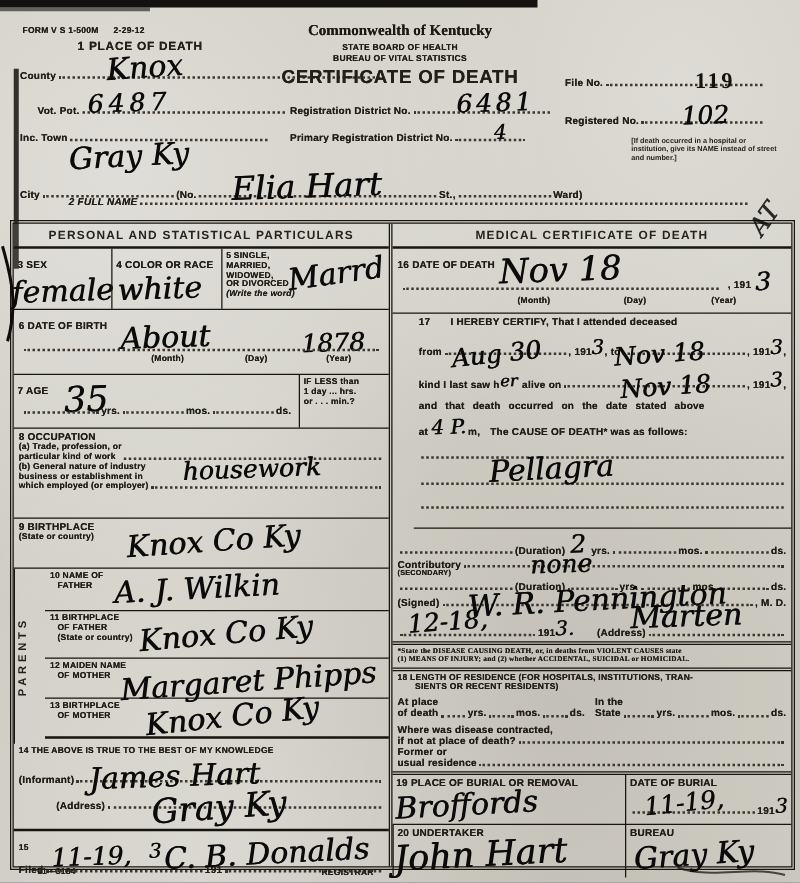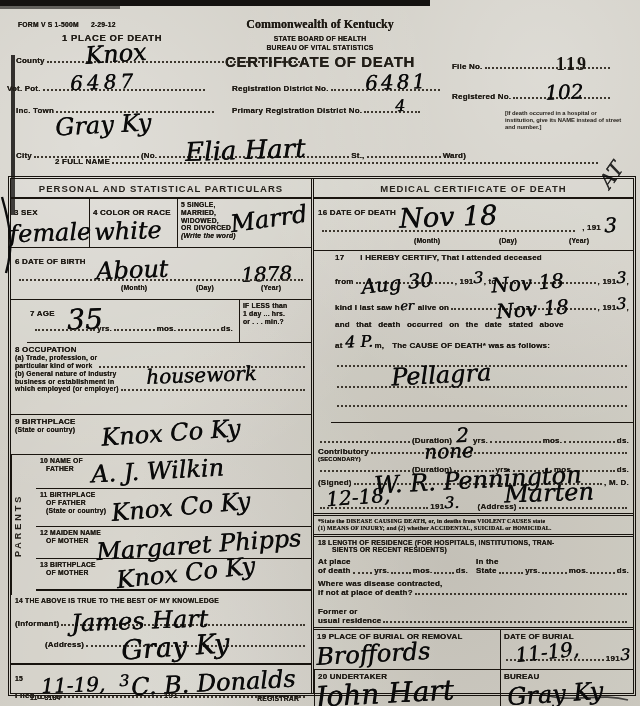--- a/index.html
+++ b/index.html
@@ -84,21 +84,21 @@
   <div class="abs serif" style="left:556px;top:54px;font-weight:bold;font-size:18px;letter-spacing:2px;color:#16130e;">119</div>
 
   <div class="abs fline" style="left:452px;top:92px;width:160px;">
     <span class="pl">Registered No.</span>
     <span class="dots"></span>
   </div>
   <div class="abs hw hw-lg" style="left:545px;top:82px;">102</div>
 
   <div class="abs small-note" style="left:505px;top:110px;width:118px;">[If death occurred in a hospital or institution, give its NAME instead of street and number.]</div>
 
-  <div class="abs fline" style="left:7px;top:84px;width:200px;">
+  <div class="abs fline" style="left:30px;top:84px;width:200px;">
     <span class="pl">Vot. Pot.</span>
     <span class="dots"></span>
   </div>
   <div class="abs hw hw-lg" style="left:70px;top:72px;letter-spacing:4px;">6487</div>
   <div class="abs fline" style="left:232px;top:84px;width:210px;">
     <span class="pl">Registration District No.</span>
     <span class="dots"></span>
   </div>
   <div class="abs hw hw-lg" style="left:365px;top:72px;letter-spacing:3px;">6481</div>
 
@@ -116,21 +116,21 @@
     <span class="pl">City</span>
     <span class="dots" style="min-width:105px;"></span>
     <span class="pl">(No.</span>
     <span class="dots" style="min-width:190px;"></span>
     <span class="pl">St.,</span>
     <span class="dots" style="min-width:45px;"></span>
     <span class="pl">Ward)</span>
   </div>
   <div class="abs hw hw-xl" style="left:55px;top:113px;transform:rotate(-3deg);">Gray Ky</div>
 
-  <div class="abs fline" style="left:55px;top:157px;width:545px;">
+  <div class="abs fline" style="left:55px;top:157px;width:545px;font-style:italic;">
     <span class="pl">2 FULL NAME</span>
     <span class="dots"></span>
   </div>
   <div class="abs hw hw-xl" style="left:185px;top:137px;font-size:26px;transform:rotate(-2deg);">Elia Hart</div>
 
   <div class="main-box">
 
     <div class="col col-left">
       <div class="sec-title">PERSONAL AND STATISTICAL PARTICULARS</div>
 
@@ -158,21 +158,21 @@
         <span class="hw hw-xl abs" style="left:85px;top:10px;">About</span>
         <span class="hw hw-lg abs" style="left:230px;top:16px;">1878</span>
         <div class="fline abs" style="left:6px;right:6px;top:30px;">
           <span class="dots"></span>
         </div>
         <span class="pl pl-sm abs" style="left:110px;top:36px;">(Month)</span>
         <span class="pl pl-sm abs" style="left:185px;top:36px;">(Day)</span>
         <span class="pl pl-sm abs" style="left:250px;top:36px;">(Year)</span>
       </div>
 
-      <div class="cellrow" style="height:42px;margin-left:16px;">
+      <div class="cellrow" style="height:42px;">
         <div class="cell" style="flex:1;">
           <span class="pl">7 AGE</span>
           <span class="hw hw-xl abs" style="left:40px;top:6px;font-size:28px;">35</span>
           <div class="fline abs" style="left:6px;right:6px;top:24px;">
             <span class="dots" style="min-width:60px;"></span>
             <span class="pl">yrs.</span>
             <span class="dots"></span>
             <span class="pl">mos.</span>
             <span class="dots"></span>
             <span class="pl">ds.</span>
@@ -412,21 +412,21 @@
               <span class="dots"></span>
               <span class="pl">ds.</span>
             </div>
           </div>
         </div>
         <div class="pl" style="margin-top:3px;">Where was disease contracted,</div>
         <div class="fline">
           <span class="pl">if not at place of death?</span>
           <span class="dots"></span>
         </div>
-        <div class="pl" style="margin-top:10px;">Former or</div>
+        <div class="pl" style="margin-top:0;">Former or</div>
         <div class="fline">
           <span class="pl">usual residence</span>
           <span class="dots"></span>
         </div>
       </div>
 
       <div class="heavy-top" style="display:flex;flex-wrap:wrap;">
         <div class="cell" style="width:186px;height:40px;border-bottom:1.6px solid #1a150f;">
           <div class="pl">19 PLACE OF BURIAL OR REMOVAL</div>
           <span class="hw hw-xl abs" style="left:2px;top:12px;transform:rotate(-3deg);">Broffords</span>

